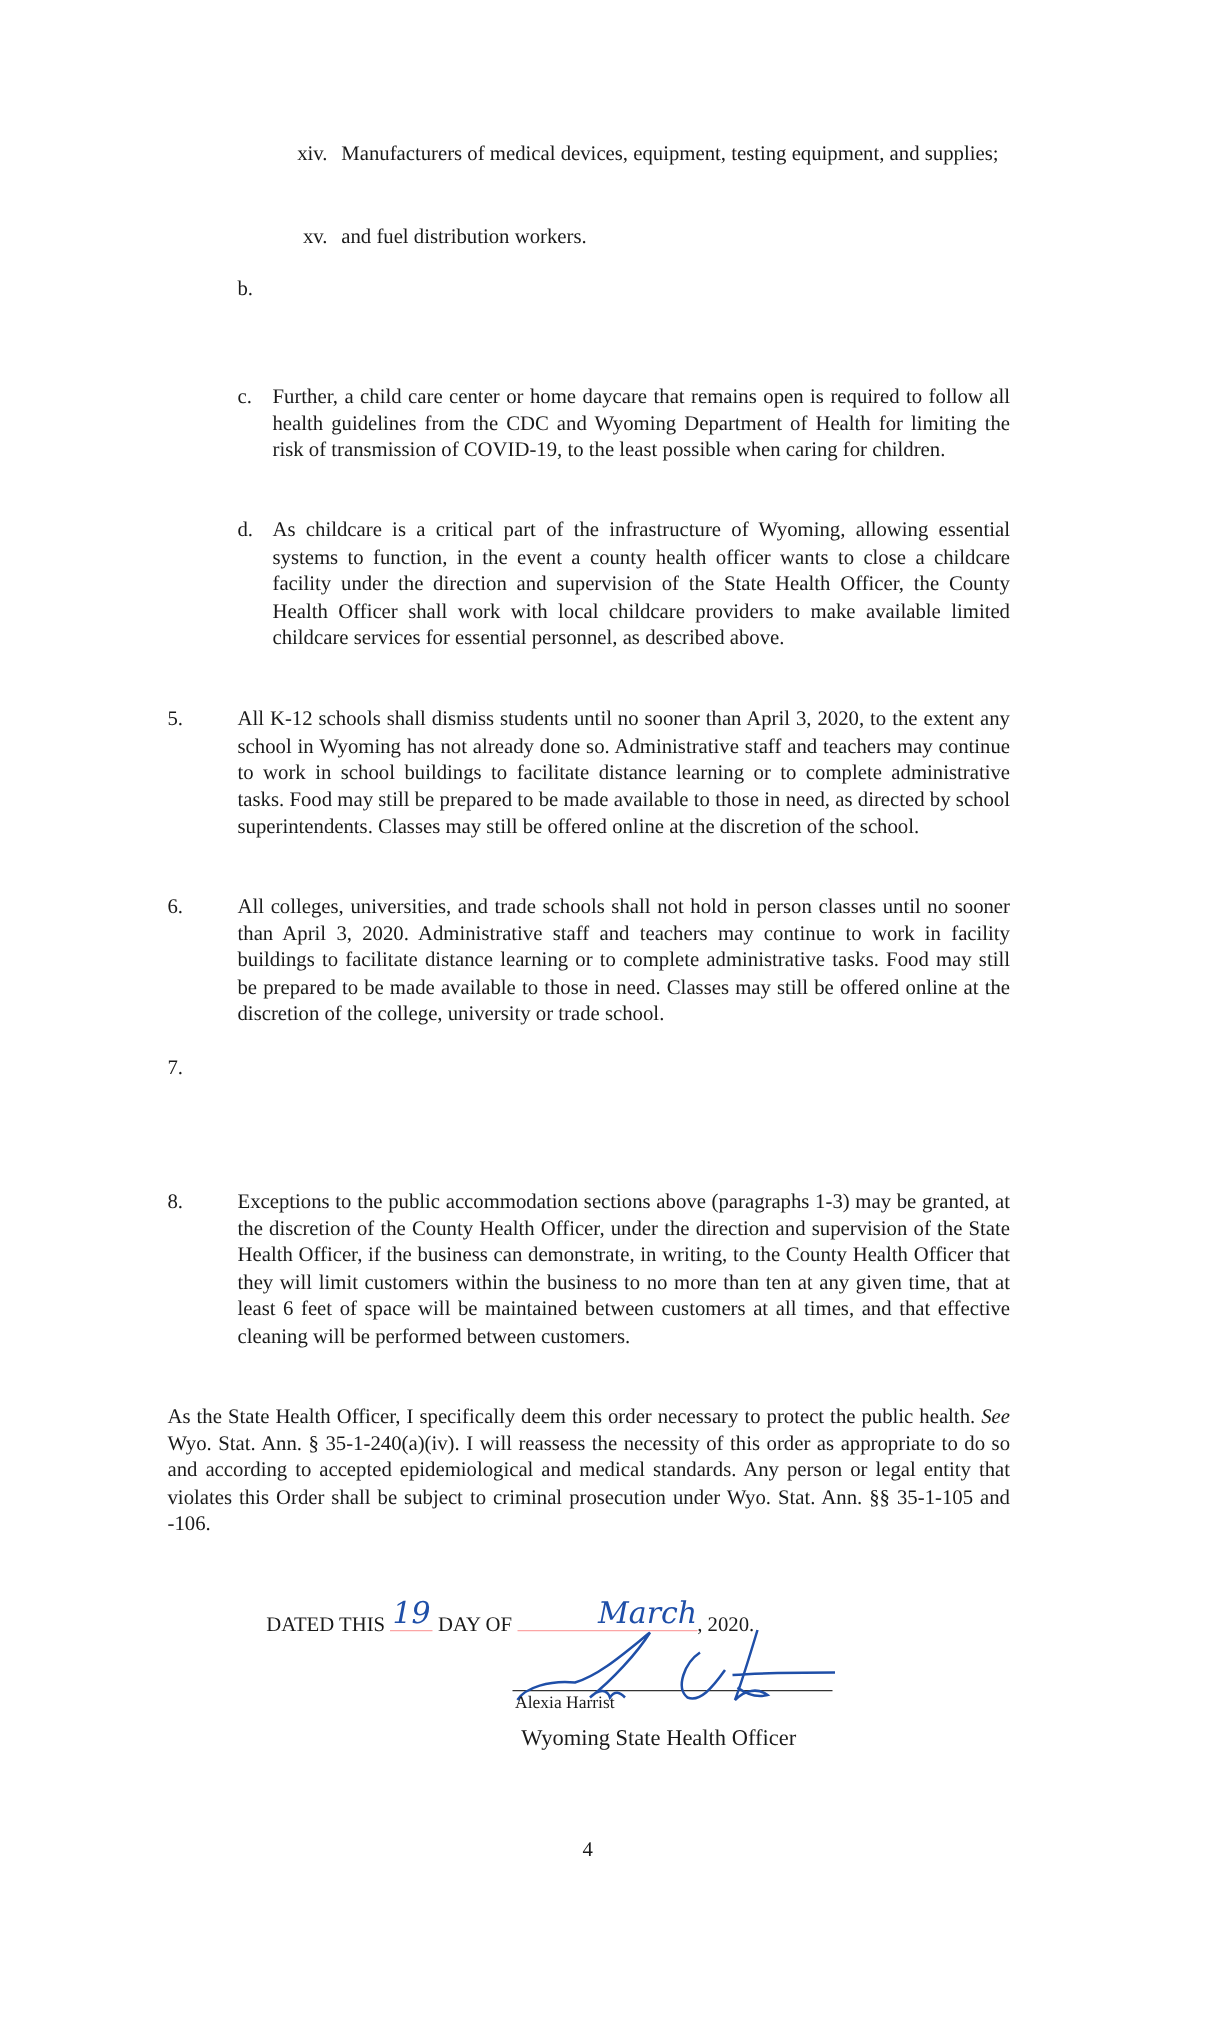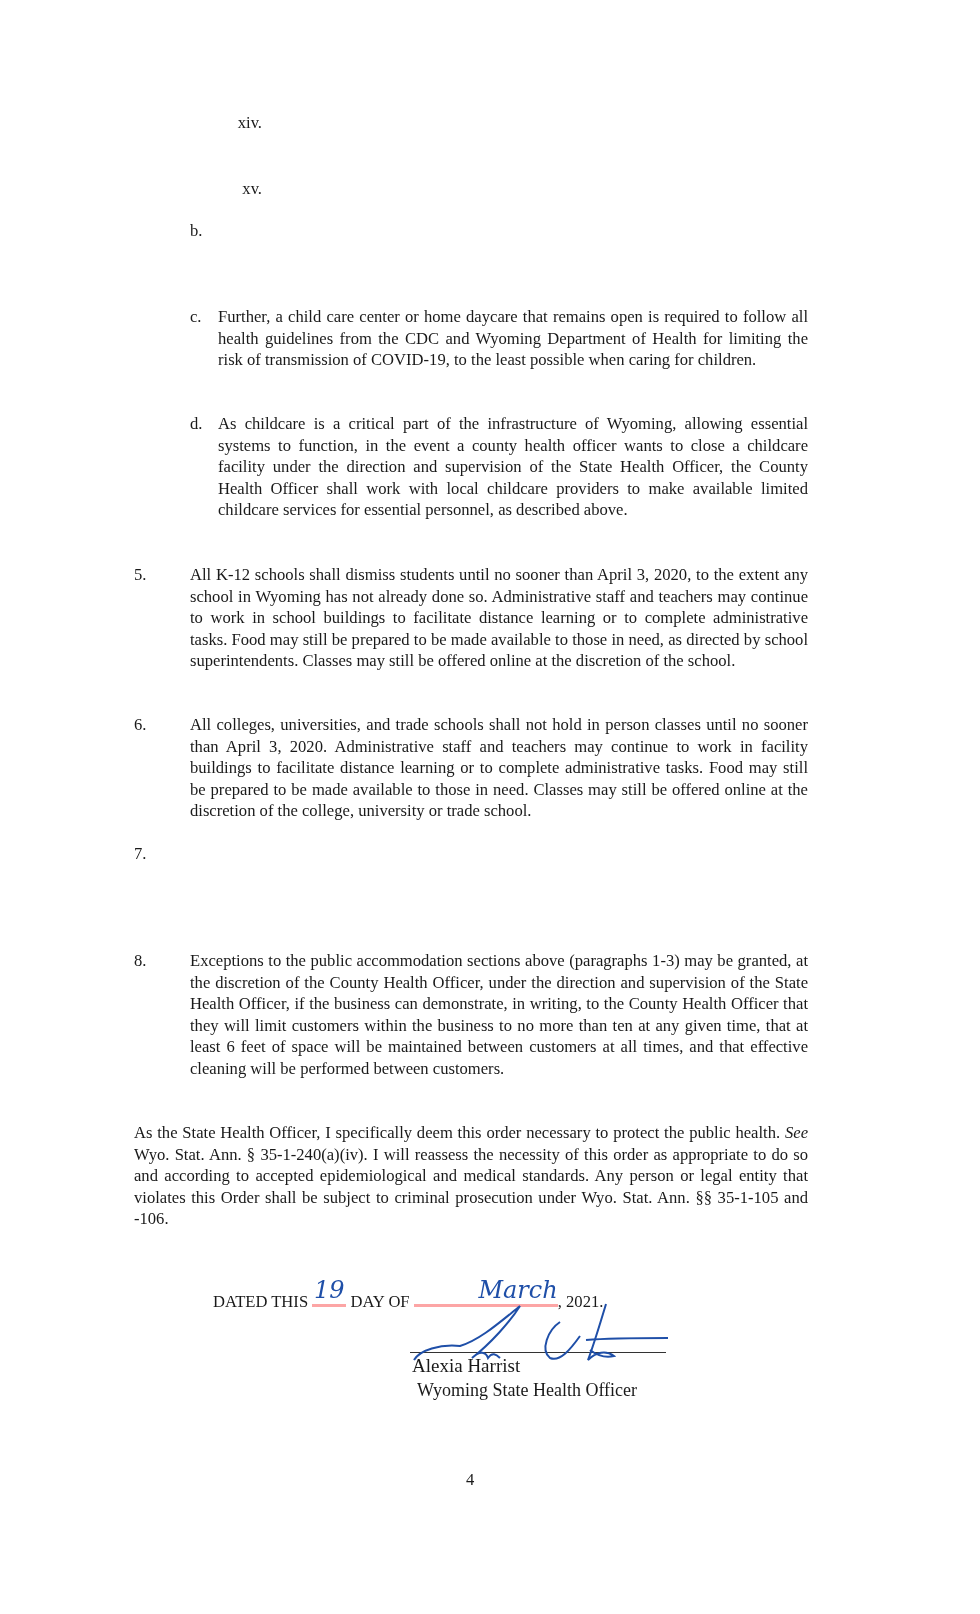--- a/index.html
+++ b/index.html
@@ -3,37 +3,39 @@
   <meta charset="utf-8">
   <style>
     html, body { margin: 0; padding: 0; background: #ffffff; }
     body { width: 980px; height: 1614px; position: relative; overflow: hidden;
       font-family: "Liberation Serif", "DejaVu Serif", serif; color: #1a1a1a; }
     .page { position: absolute; left: 0; top: 4px; width: 899px; height: 1614px; }
     .blk { position: absolute; font-size: 16.6px; line-height: 21.6px; text-align: justify; }
     .lbl { position: absolute; font-size: 16.6px; line-height: 21.6px; }
     .roman-lbl { text-align: right; width: 40px; }
     .dated { position: absolute; left: 190px; top: 1282px; font-size: 16.6px; white-space: nowrap; margin-left: 23px; }
-    .blank { display: inline-block; border-bottom: 3px solid #fca5a5; text-align: center; position: relative; }
+    .blank { display: inline-block; border-bottom: 1px solid #fca5a5; text-align: center; position: relative; }
     .hand { font-family: "DejaVu Serif", serif; font-style: italic; color: #1f4fa8; font-size: 24px; position: absolute; left: 0; right: 0; bottom: 0; line-height: 28px; }
     .sig-area { position: absolute; left: 410px; top: 1296px; width: 260px; height: 70px; }
     .sig-line { position: absolute; left: 0; top: 52px; width: 256px; height: 1px; background: #333; }
-    .sig-name { position: absolute; left: 412px; top: 1351px; font-size: 19px; font-family: Liberation Serif, serif; }
+    .sig-name { position: absolute; left: 412px; top: 1351px; font-size: 14px; font-family: Liberation Serif, serif; }
     .sig-title { position: absolute; left: 417px; top: 1376px; font-size: 18px; }
     .page-num { position: absolute; left: 466px; top: 1466px; font-size: 16.6px; }
     i { font-style: italic; }
   </style>
 </head>
 <body>
 
 <div class="page">
 
   <div class="lbl roman-lbl" style="left:222px; top:108px;">xiv.</div>
+  <div class="blk" style="left:273px; top:108px; width:535px;">Manufacturers of medical devices, equipment, testing equipment, and supplies;</div>
 
   <div class="lbl roman-lbl" style="left:222px; top:174px;">xv.</div>
+  <div class="blk" style="left:273px; top:174px; width:535px;">and fuel distribution workers.</div>
 
   <div class="lbl" style="left:190px; top:216px;">b.</div>
 
   <div class="lbl" style="left:190px; top:302px;">c.</div>
   <div class="blk" style="left:218px; top:302px; width:590px;">Further, a child care center or home daycare that remains open is required to follow all health guidelines from the CDC and Wyoming Department of Health for limiting the risk of transmission of COVID-19, to the least possible when caring for children.</div>
 
   <div class="lbl" style="left:190px; top:409px;">d.</div>
   <div class="blk" style="left:218px; top:409px; width:590px;">As childcare is a critical part of the infrastructure of Wyoming, allowing essential systems to function, in the event a county health officer wants to close a childcare facility under the direction and supervision of the State Health Officer, the County Health Officer shall work with local childcare providers to make available limited childcare services for essential personnel, as described above.</div>
 
   <div class="lbl" style="left:134px; top:560px;">5.</div>
@@ -46,21 +48,21 @@
 
   <div class="lbl" style="left:134px; top:946px;">8.</div>
   <div class="blk" style="left:190px; top:946px; width:618px;">Exceptions to the public accommodation sections above (paragraphs 1-3) may be granted, at the discretion of the County Health Officer, under the direction and supervision of the State Health Officer, if the business can demonstrate, in writing, to the County Health Officer that they will limit customers within the business to no more than ten at any given time, that at least 6 feet of space will be maintained between customers at all times, and that effective cleaning will be performed between customers.</div>
 
   <div class="blk" style="left:134px; top:1118px; width:674px;"><span>As the State Health Officer, I specifically deem this order necessary to protect the public health. </span><i>See</i><span> Wyo. Stat. Ann. § 35-1-240(a)(iv). I will reassess the necessity of this order as appropriate to do so and according to accepted epidemiological and medical standards. Any person or legal entity that violates this Order shall be subject to criminal prosecution under Wyo. Stat. Ann. §§ 35-1-105 and -106.</span></div>
 
   <div class="dated">
     <span>DATED THIS</span>
     <span class="blank" style="width:34px; height:18px;"><span class="hand">19</span></span>
     <span>DAY OF</span>
-    <span class="blank" style="width:144px; height:18px;"><span class="hand" style="text-align:right; padding-left:8px;">March</span></span><span>, 2021.</span>
+    <span class="blank" style="width:144px; height:18px;"><span class="hand" style="text-align:right; padding-left:8px;">March</span></span><span>, 2020.</span>
   </div>
 
   <div class="sig-area">
     <div class="sig-line"></div>
     <svg width="260" height="70" viewBox="0 0 260 70" style="position:absolute; left:0; top:0;">
       <path d="M4 60 C 10 50, 30 44, 50 46 C 70 40, 90 22, 110 6 C 100 22, 80 44, 62 58 C 70 50, 76 52, 78 58 C 82 52, 86 54, 90 58" fill="none" stroke="#1f4fa8" stroke-width="2"></path>
       <path d="M150 22 C 138 30, 130 50, 140 58 C 150 62, 160 50, 170 36" fill="none" stroke="#1f4fa8" stroke-width="2"></path>
       <path d="M196 4 C 190 24, 184 44, 178 60 C 186 52, 196 50, 204 56 C 196 58, 188 56, 180 50" fill="none" stroke="#1f4fa8" stroke-width="2"></path>
       <path d="M176 40 C 200 38, 230 38, 258 38" fill="none" stroke="#1f4fa8" stroke-width="2"></path>
     </svg>

